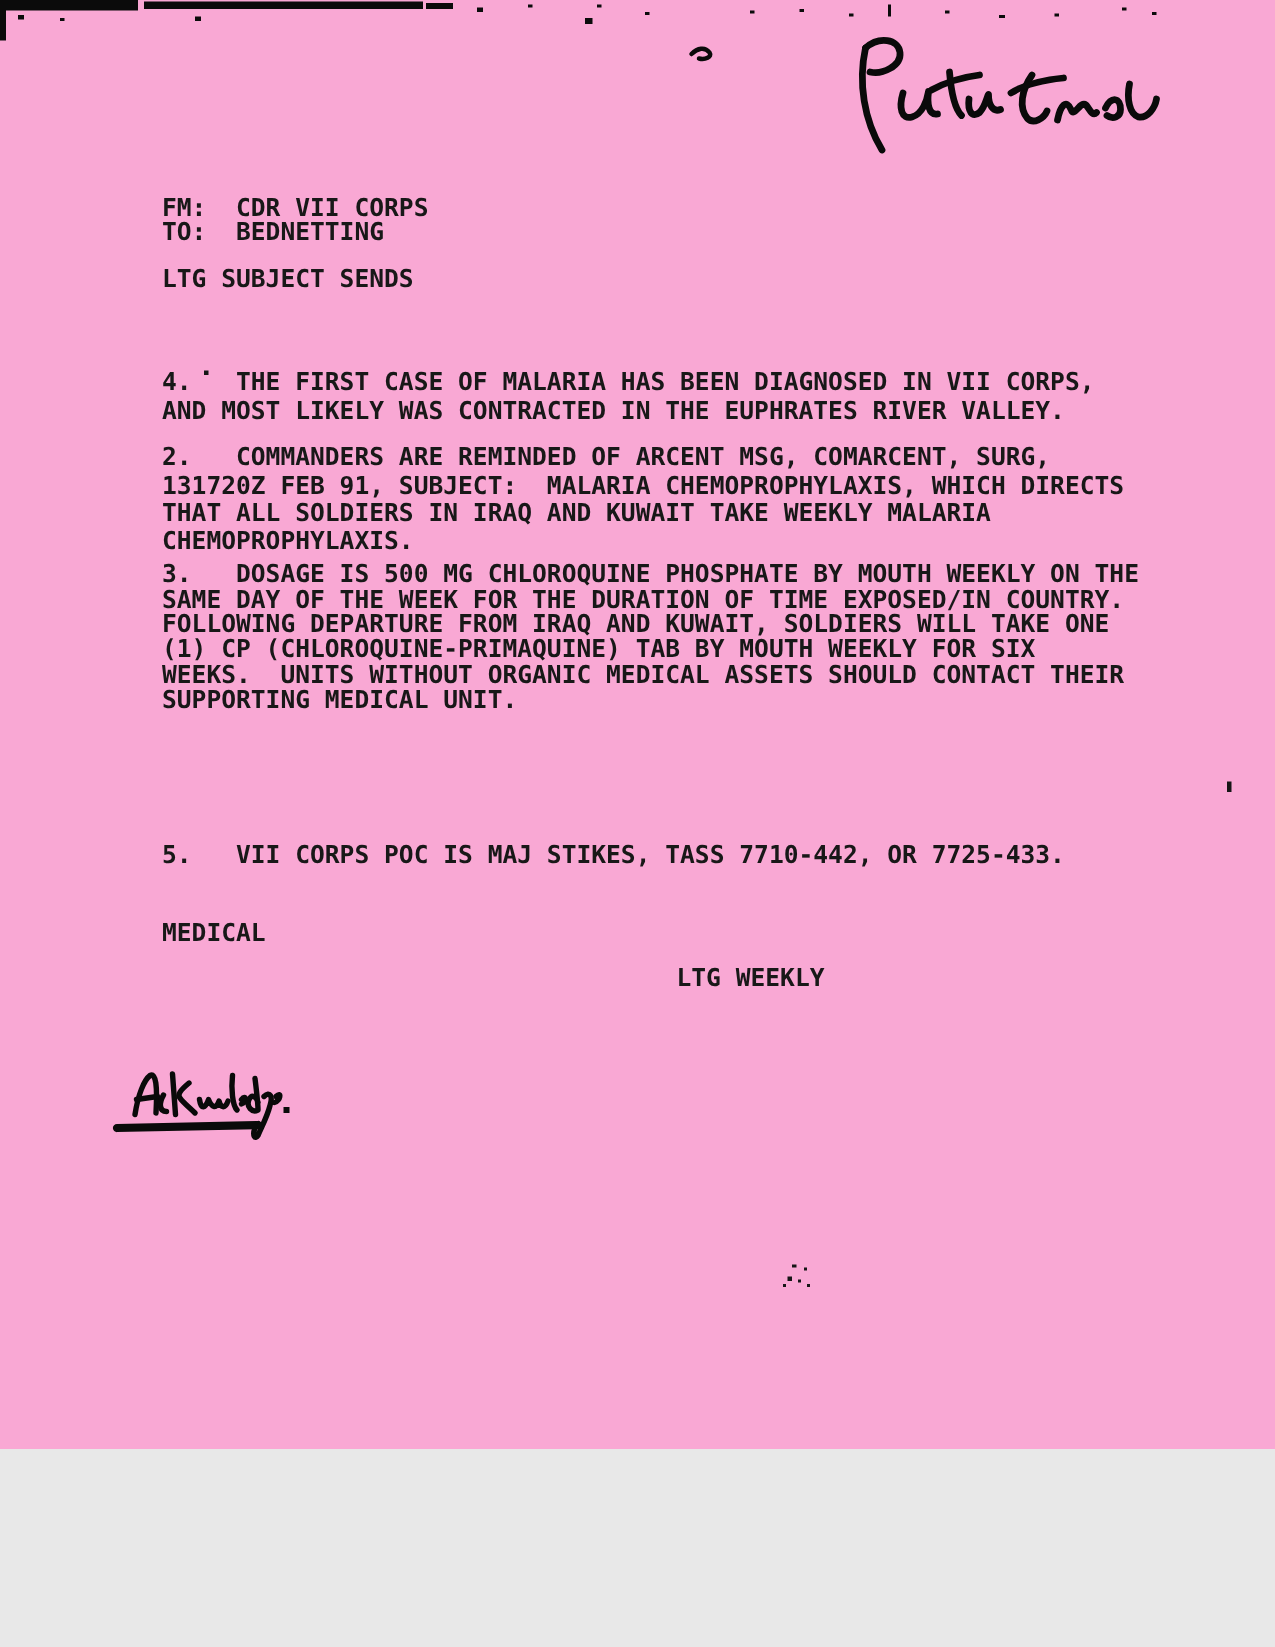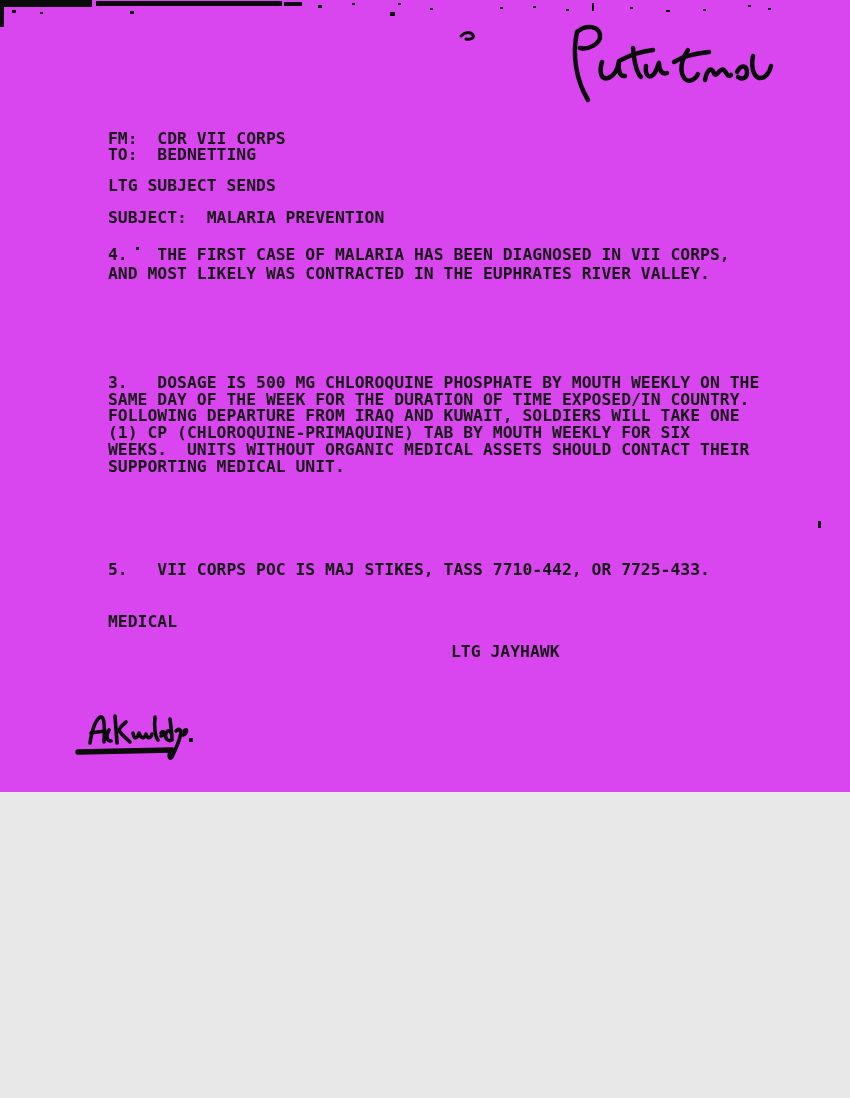--- a/index.html
+++ b/index.html
@@ -1,17 +1,17 @@
 <!DOCTYPE html>
 <html><head>
 <meta charset="utf-8">
 <style>
   html,body{margin:0;padding:0;background:#e8e8e8;}
   .page{
-    position:relative;width:850px;height:792px;background:#d946ef;overflow:hidden;
+    position:relative;width:850px;height:966px;background:#f9a8d4;overflow:hidden;
     font-family:"DejaVu Sans Mono","Liberation Mono",monospace;
   }
   .tw{
     position:absolute;left:108px;white-space:pre;
     font-size:16.4px;font-weight:700;color:#181818;line-height:16px;
     letter-spacing:0;
   }
   .lh19{line-height:19px}
   .lh185{line-height:18.5px}
   .lh167{line-height:16.7px}
@@ -20,34 +20,37 @@
   .ink{stroke:#0a0a0a;fill:none;stroke-linecap:round;stroke-linejoin:round;}
 </style>
 </head>
 <body>
 
 <div class="page">
 
   <div class="tw" style="top:131px">FM:  CDR VII CORPS</div>
   <div class="tw" style="top:147px">TO:  BEDNETTING</div>
   <div class="tw" style="top:178px">LTG SUBJECT SENDS</div>
-  <div class="tw" style="top:210px">SUBJECT:  MALARIA PREVENTION</div>
 
   <div class="tw lh19" style="top:245px">4.   THE FIRST CASE OF MALARIA HAS BEEN DIAGNOSED IN VII CORPS,
 AND MOST LIKELY WAS CONTRACTED IN THE EUPHRATES RIVER VALLEY.</div>
+  <div class="tw lh185" style="top:296px">2.   COMMANDERS ARE REMINDED OF ARCENT MSG, COMARCENT, SURG,
+131720Z FEB 91, SUBJECT:  MALARIA CHEMOPROPHYLAXIS, WHICH DIRECTS
+THAT ALL SOLDIERS IN IRAQ AND KUWAIT TAKE WEEKLY MALARIA
+CHEMOPROPHYLAXIS.</div>
   <div class="tw lh167" style="top:375px">3.   DOSAGE IS 500 MG CHLOROQUINE PHOSPHATE BY MOUTH WEEKLY ON THE
 SAME DAY OF THE WEEK FOR THE DURATION OF TIME EXPOSED/IN COUNTRY.
 FOLLOWING DEPARTURE FROM IRAQ AND KUWAIT, SOLDIERS WILL TAKE ONE
 (1) CP (CHLOROQUINE-PRIMAQUINE) TAB BY MOUTH WEEKLY FOR SIX
 WEEKS.  UNITS WITHOUT ORGANIC MEDICAL ASSETS SHOULD CONTACT THEIR
 SUPPORTING MEDICAL UNIT.</div>
   <div class="tw" style="top:562px">5.   VII CORPS POC IS MAJ STIKES, TASS 7710-442, OR 7725-433.</div>
 
   <div class="tw" style="top:614px">MEDICAL</div>
-  <div class="tw" style="top:644px;left:451px">LTG JAYHAWK</div>
+  <div class="tw" style="top:644px;left:451px">LTG WEEKLY</div>
 
   <svg class="overlay" width="850" height="1098" viewBox="0 0 850 1098">
 
     <g fill="#0b0b0b">
       <rect x="0" y="0" width="92" height="7"></rect>
       <rect x="96" y="1" width="186" height="5"></rect>
       <rect x="284" y="2" width="18" height="4"></rect>
       <rect x="0" y="0" width="4" height="27"></rect>
       <rect x="12" y="10" width="4" height="3"></rect>
       <rect x="40" y="12" width="3" height="2"></rect>

